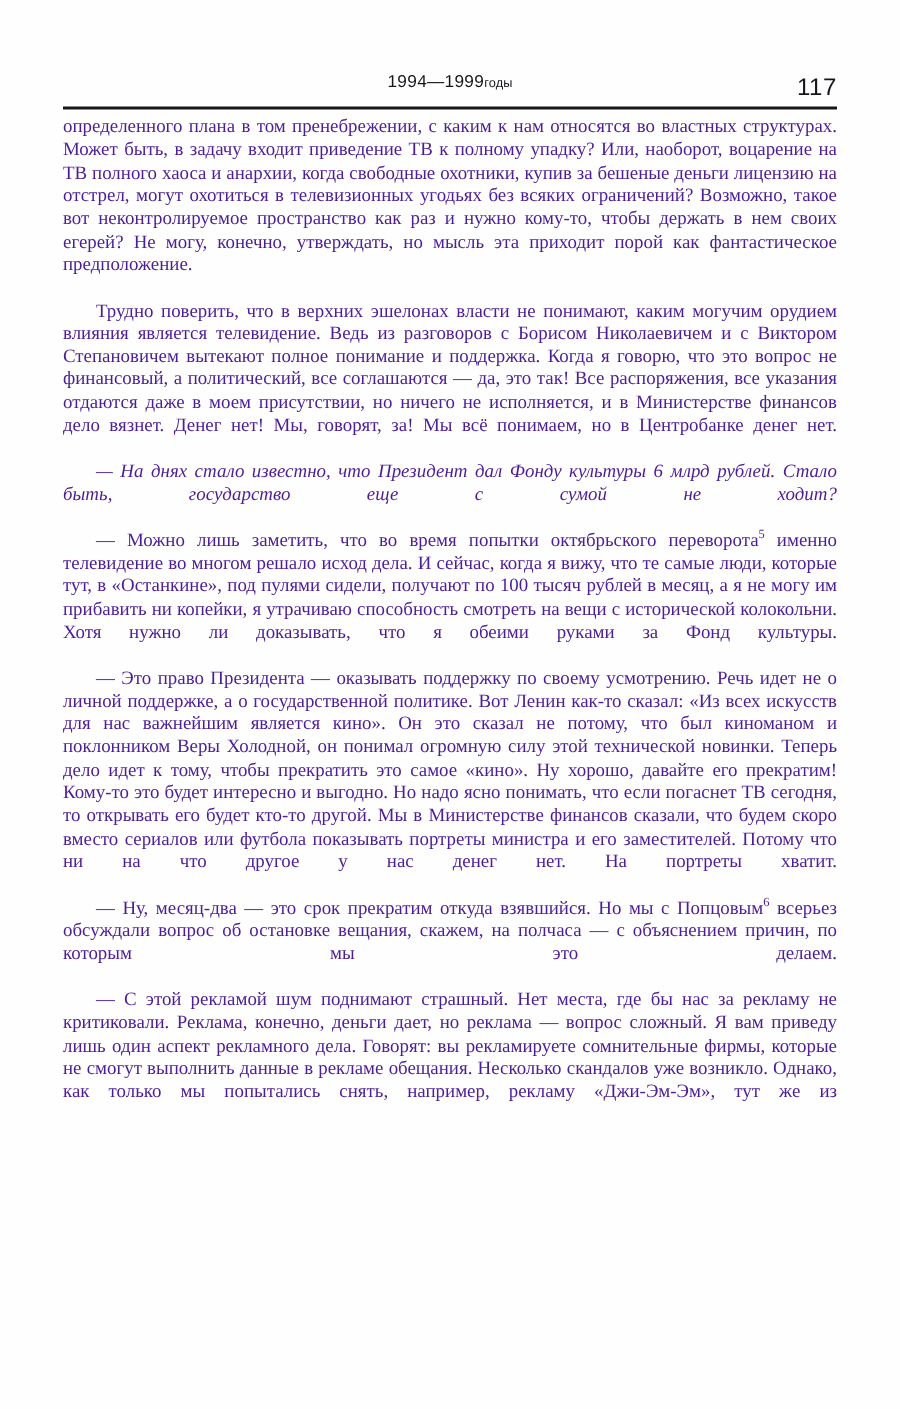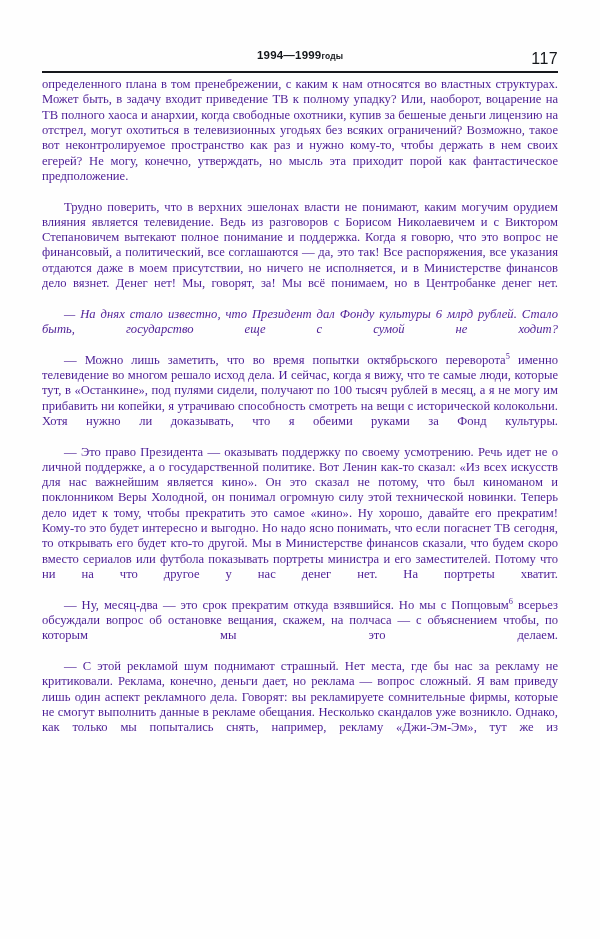--- a/index.html
+++ b/index.html
@@ -23,21 +23,21 @@
     right: 42px;
     top: 49px;
     height: 18px;
     display: flex;
     align-items: baseline;
     justify-content: center;
   }
   .runhead-title {
     font-family: "Liberation Sans", sans-serif;
     font-size: 10.5px;
-    font-weight: 700;
+    font-weight: 400;
     color: #14161a;
     letter-spacing: 0.2px;
     white-space: nowrap;
   }
   .runhead-title .years { font-size: 11.5px; }
   .runhead-title .word  { font-size: 8.5px; letter-spacing: 0.1px; }
   .runhead-folio {
     position: absolute;
     right: 0;
     bottom: -1px;
@@ -112,20 +112,20 @@
     <p class="para">Трудно поверить, что в верхних эшелонах власти не понимают, каким могучим орудием влияния является телевидение. Ведь из разговоров с Борисом Николаевичем и с Виктором Степановичем вытекают полное понимание и поддержка. Когда я говорю, что это вопрос не финансовый, а политический, все соглашаются — да, это так! Все распоряжения, все указания отдаются даже в моем присутствии, но ничего не исполняется, и в Министерстве финансов дело вязнет. Денег нет! Мы, говорят, за! Мы всё понимаем, но в Центробанке денег нет.</p>
 
     <p class="para q">— На днях стало известно, что Президент дал Фонду культуры 6 млрд рублей. Стало быть, государство еще с сумой не ходит?</p>
 
     <p class="para"><span>— Можно лишь заметить, что во время попытки октябрьского переворота</span><sup>5</sup><span> именно телевидение во многом решало исход дела. И сейчас, когда я вижу, что те самые люди, которые тут, в «Останкине», под пулями сидели, получают по 100 тысяч рублей в месяц, а я не могу им прибавить ни копейки, я утрачиваю способность смотреть на вещи с исторической колокольни. Хотя нужно ли доказывать, что я обеими руками за Фонд культуры.</span></p>
 
 
     <p class="para">— Это право Президента — оказывать поддержку по своему усмотрению. Речь идет не о личной поддержке, а о государственной политике. Вот Ленин как-то сказал: «Из всех искусств для нас важнейшим является кино». Он это сказал не потому, что был киноманом и поклонником Веры Холодной, он понимал огромную силу этой технической новинки. Теперь дело идет к тому, чтобы прекратить это самое «кино». Ну хорошо, давайте его прекратим! Кому-то это будет интересно и выгодно. Но надо ясно понимать, что если погаснет ТВ сегодня, то открывать его будет кто-то другой. Мы в Министерстве финансов сказали, что будем скоро вместо сериалов или футбола показывать портреты министра и его заместителей. Потому что ни на что другое у нас денег нет. На портреты хватит.</p>
 
 
-    <p class="para"><span>— Ну, месяц-два — это срок прекратим откуда взявшийся. Но мы с Попцовым</span><sup>6</sup><span> всерьез обсуждали вопрос об остановке вещания, скажем, на полчаса — с объяснением чтобы, по которым мы это делаем.</span></p>
+    <p class="para"><span>— Ну, месяц-два — это срок прекратим откуда взявшийся. Но мы с Попцовым</span><sup>6</sup><span> всерьез обсуждали вопрос об остановке вещания, скажем, на полчаса — с объяснением причин, по которым мы это делаем.</span></p>
 
 
     <p class="para">— С этой рекламой шум поднимают страшный. Нет места, где бы нас за рекламу не критиковали. Реклама, конечно, деньги дает, но реклама — вопрос сложный. Я вам приведу лишь один аспект рекламного дела. Говорят: вы рекламируете сомнительные фирмы, которые не смогут выполнить данные в рекламе обещания. Несколько скандалов уже возникло. Однако, как только мы попытались снять, например, рекламу «Джи-Эм-Эм», тут же из</p>
 
   </div>
 
 </div>
 
 </body></html>

